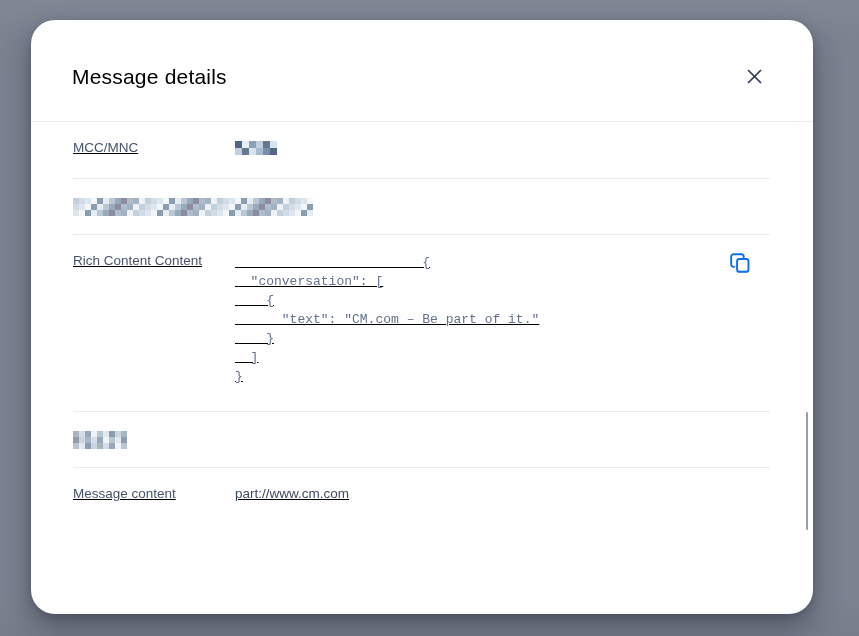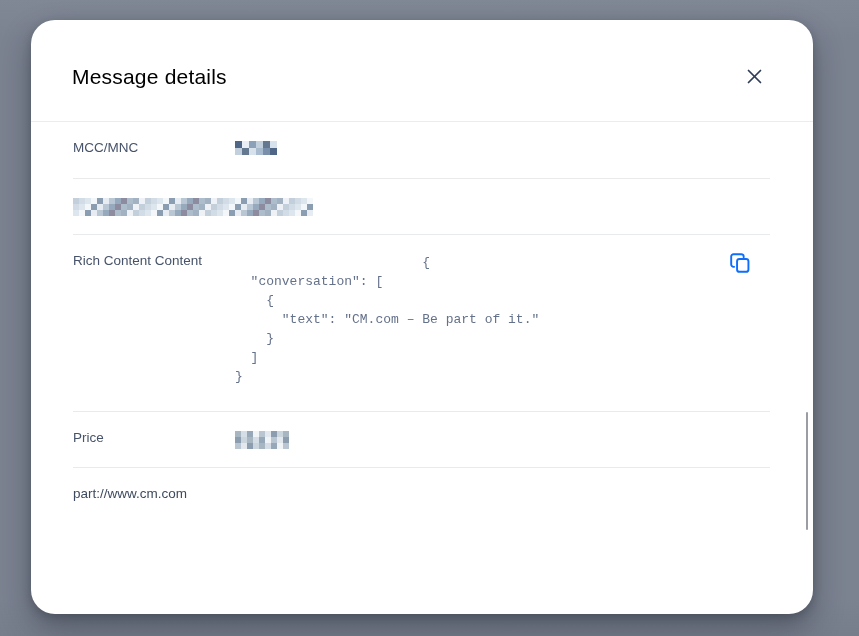--- a/index.html
+++ b/index.html
@@ -33,20 +33,21 @@
   }
   .close-btn {
     margin-left: auto;
     width: 28px; height: 28px;
     display: flex; align-items: center; justify-content: center;
     background: none; border: none; cursor: pointer;
   }
   .modal-body {
     position: relative;
     height: 491px;
+    text-decoration: underline;
   }
   .row {
     display: flex;
     align-items: flex-start;
     margin: 0 43px 0 42px;
     padding-top: 17px;
     border-bottom: 1px solid #e9eaec;
   }
   .row.no-border { border-bottom: none; }
   .row-mcc   { height: 57px; }
@@ -276,21 +277,20 @@
           <span style="display:flex;">
             <svg width="22" height="22" viewBox="0 0 24 24" fill="none" stroke="#0d6efd" stroke-width="2.1" stroke-linecap="round" stroke-linejoin="round">
               <rect x="8.8" y="7.6" width="12.4" height="14" rx="2.6"></rect>
               <path d="M5.6 16.2H5A2.6 2.6 0 0 1 2.4 13.6V5A2.6 2.6 0 0 1 5 2.4h8.4A2.6 2.6 0 0 1 16 5v.6"></path>
             </svg>
           </span>
         </button>
       </div>
 
       <div class="row row-price">
-        <div class="row-label">Price</div>
         <div class="redacted" style="width: 54px; height: 18px;">
             <i style="width: 6px; height: 6px; background: rgb(168, 182, 194);"></i>
             <i style="width: 6px; height: 6px; background: rgb(213, 222, 230);"></i>
             <i style="width: 6px; height: 6px; background: rgb(151, 168, 184);"></i>
             <i style="width: 6px; height: 6px; background: rgb(240, 244, 247);"></i>
             <i style="width: 6px; height: 6px; background: rgb(185, 197, 209);"></i>
             <i style="width: 6px; height: 6px; background: rgb(226, 232, 238);"></i>
             <i style="width: 6px; height: 6px; background: rgb(139, 157, 174);"></i>
             <i style="width: 6px; height: 6px; background: rgb(203, 213, 222);"></i>
             <i style="width: 6px; height: 6px; background: rgb(168, 182, 194);"></i>
@@ -309,20 +309,21 @@
             <i style="width: 6px; height: 6px; background: rgb(203, 213, 222);"></i>
             <i style="width: 6px; height: 6px; background: rgb(168, 182, 194);"></i>
             <i style="width: 6px; height: 6px; background: rgb(213, 222, 230);"></i>
             <i style="width: 6px; height: 6px; background: rgb(151, 168, 184);"></i>
             <i style="width: 6px; height: 6px; background: rgb(240, 244, 247);"></i>
             <i style="width: 6px; height: 6px; background: rgb(185, 197, 209);"></i>
           </div>
       </div>
 
       <div class="row row-msg no-border">
+        <div class="row-label">Message content</div>
         <div class="row-value">part://www.cm.com</div>
       </div>
 
     </div>
 
     <div class="scrollbar-thumb"></div>
 
   </div>
 </div>
 

